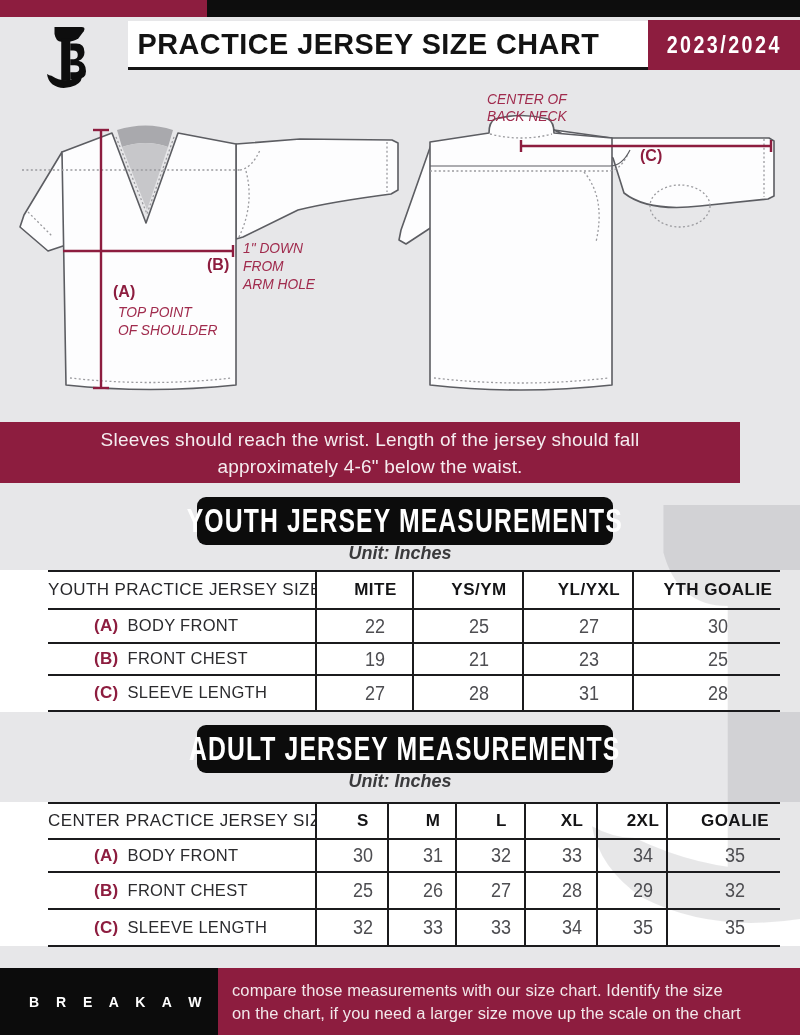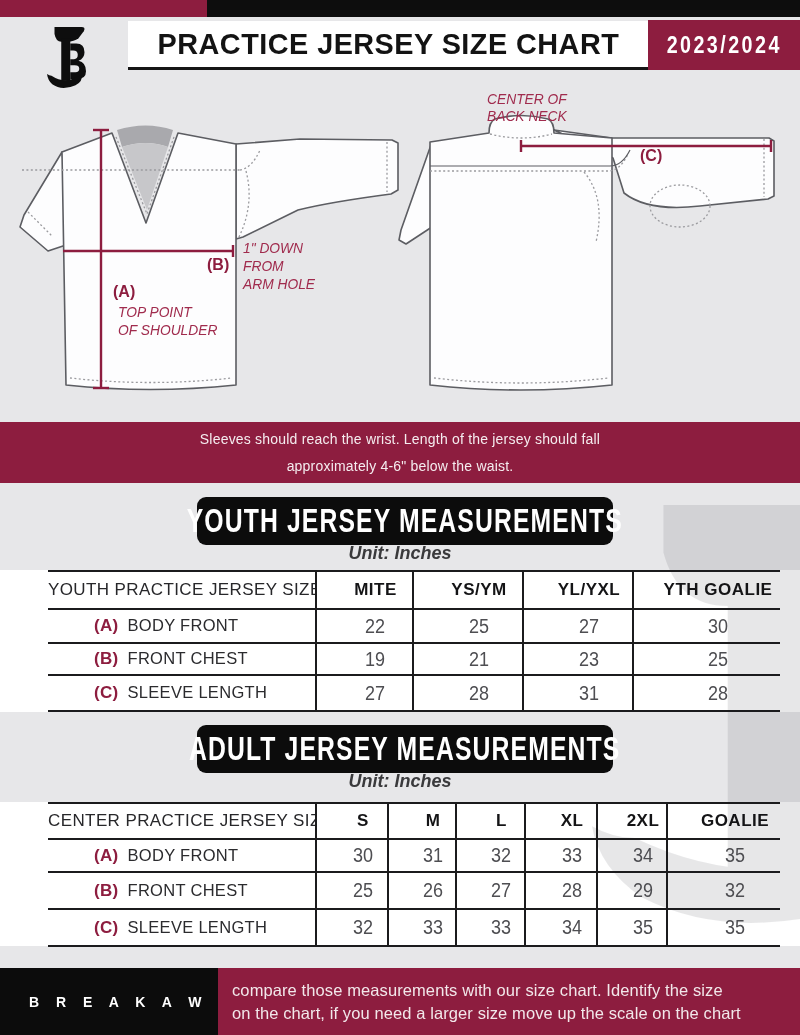--- a/index.html
+++ b/index.html
@@ -6,37 +6,37 @@
   .page{position:relative;width:800px;height:1035px;background:#e7e7e9;overflow:hidden;
         font-family:"Liberation Sans",sans-serif;}
 
   
   .top-strip{position:absolute;top:0;left:0;width:800px;height:17px;
     background:linear-gradient(90deg,#8d1d3f 0,#8d1d3f 207px,#0d0d0d 207px);}
 
   
   .logo-header{position:absolute;left:47px;top:27px;}
   .title-box{position:absolute;left:128px;top:21px;width:520px;height:49px;background:#ffffff;
-    border-bottom:3px solid #161616;box-sizing:border-box;display:flex;align-items:center;justify-content:center;}
+    border-bottom:3px solid #161616;box-sizing:border-box;display:flex;align-items:center;justify-content:flex-start;}
   .title-box span{font-size:30px;font-weight:bold;color:#131313;letter-spacing:.5px;
     transform:scaleX(.96);white-space:nowrap;}
   .year-box{position:absolute;left:648px;top:20px;width:152px;height:50px;background:#8d1d3f;
     display:flex;align-items:center;justify-content:center;}
   .year-box span{font-size:24px;font-weight:bold;color:#fff;letter-spacing:3px;
     transform:scaleX(.82);white-space:nowrap;}
 
   
   .diagram{position:absolute;top:90px;left:0;}
   .note-italic{font-style:italic;font-weight:500;font-size:13.8px;fill:#a02b4d;}
   .meas-label{font-weight:bold;font-size:16px;fill:#8d1d3f;}
 
   
-  .banner{position:absolute;top:422px;left:0;width:800px;height:61px;background:#8d1d3f;
+  .banner{position:absolute;top:422px;left:0;width:740px;height:61px;background:#8d1d3f;
     color:#f5ecef;display:flex;flex-direction:column;align-items:center;justify-content:center;
-    font-size:14px;line-height:27px;letter-spacing:.2px;}
+    font-size:19px;line-height:27px;letter-spacing:.2px;}
 
   
   .whitezone1{position:absolute;top:570px;left:0;width:800px;height:142px;background:#ffffff;}
   .whitezone2{position:absolute;top:802px;left:0;width:800px;height:144px;background:#ffffff;}
   .watermark{position:absolute;left:592px;top:505px;z-index:1;opacity:.12;}
 
   
   .pill{position:absolute;left:189px;width:416px;height:48px;background:#0c0c0c;border-radius:9px;
     display:flex;align-items:center;justify-content:center;z-index:2;margin-left:8px;}
   .pill span{color:#ffffff;font-size:33px;font-weight:bold;letter-spacing:1.5px;

